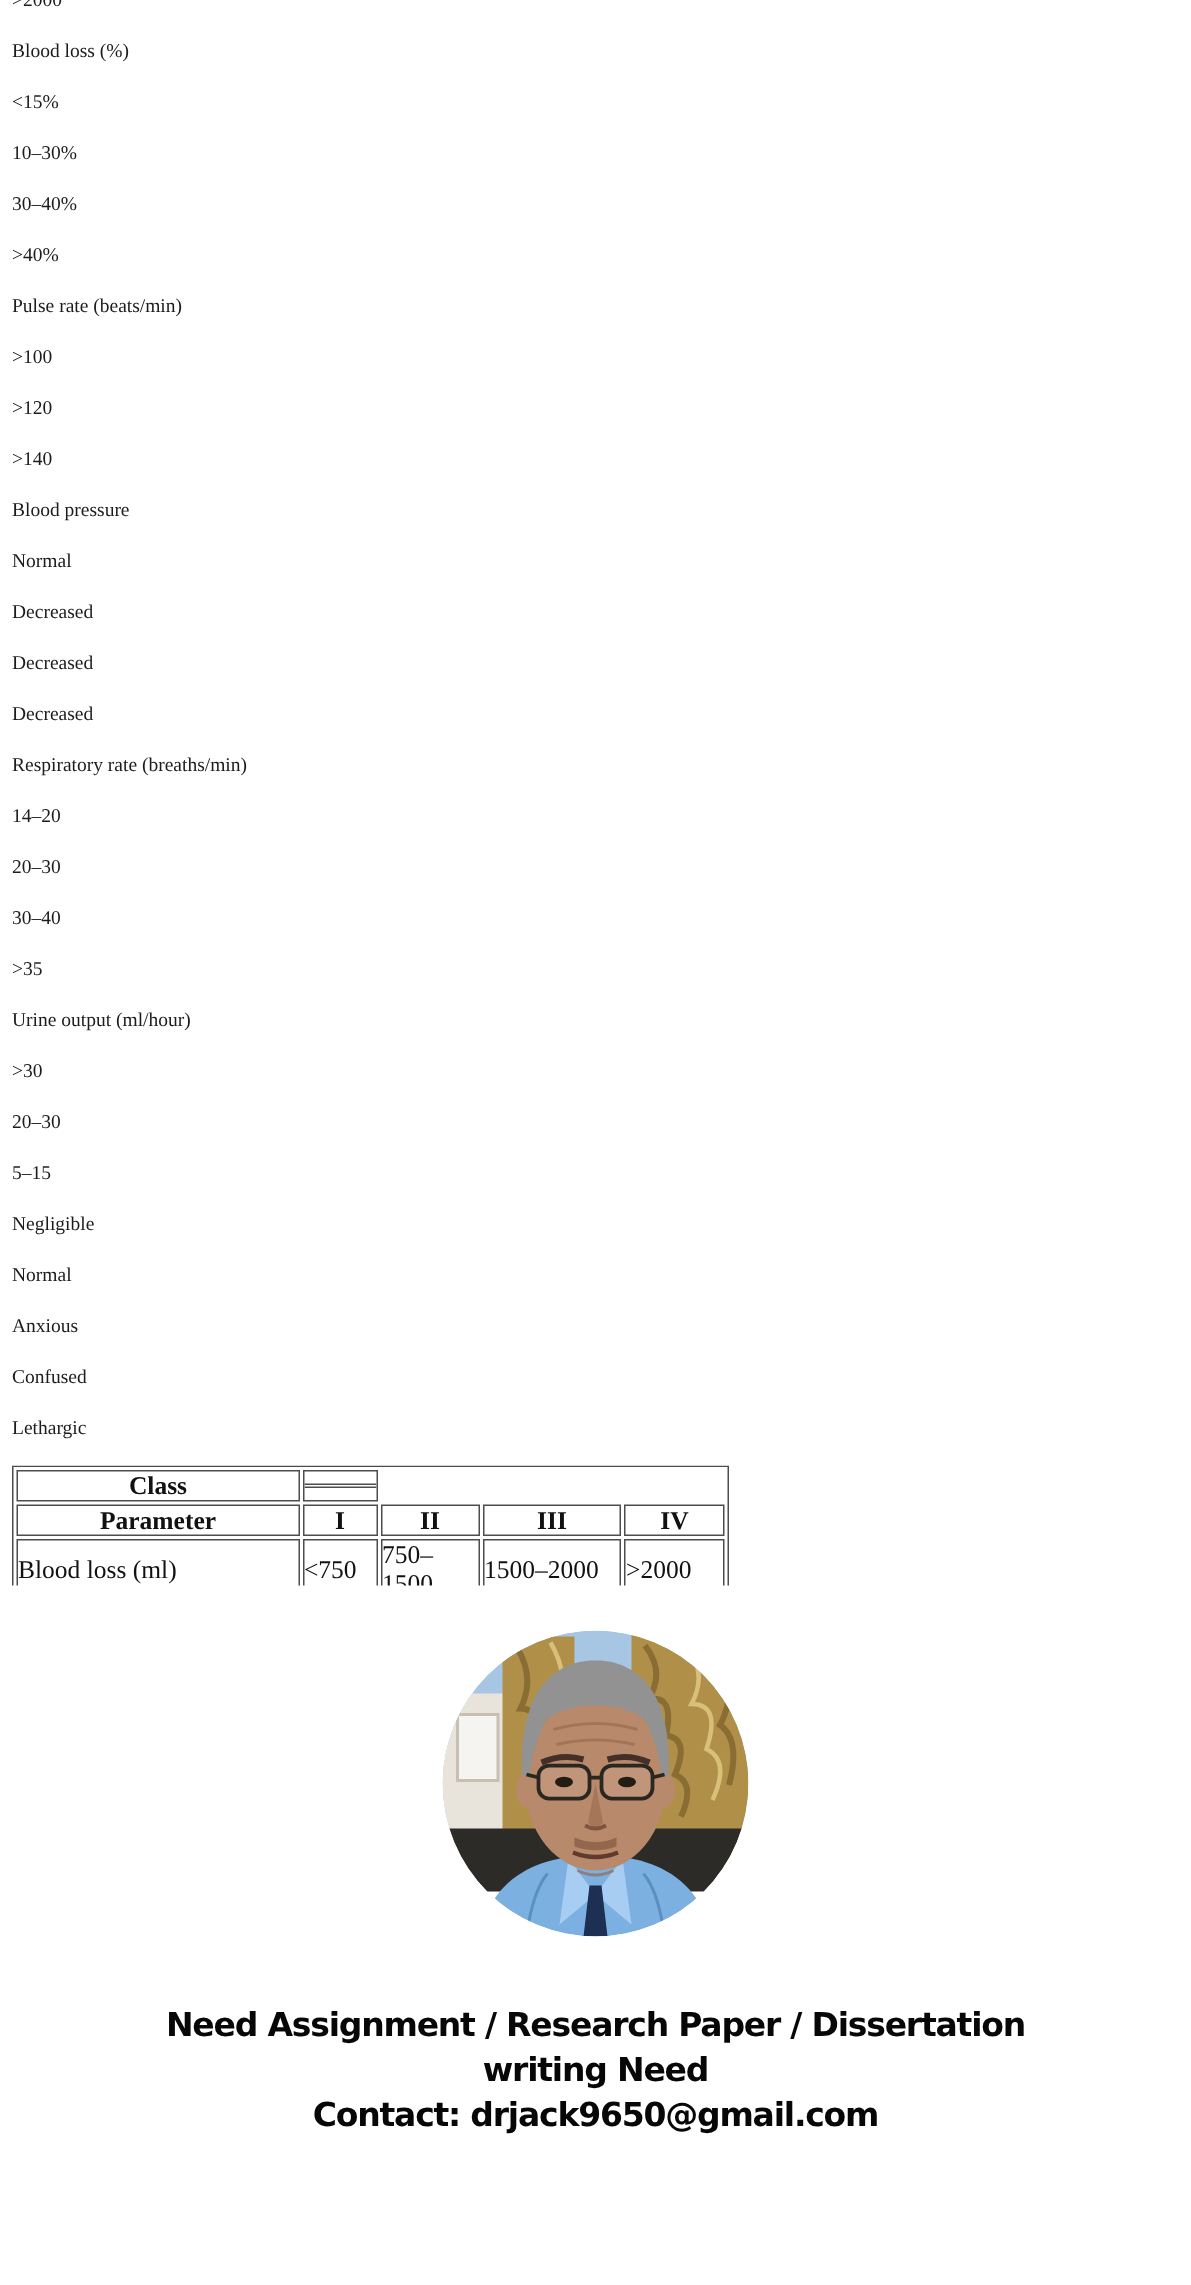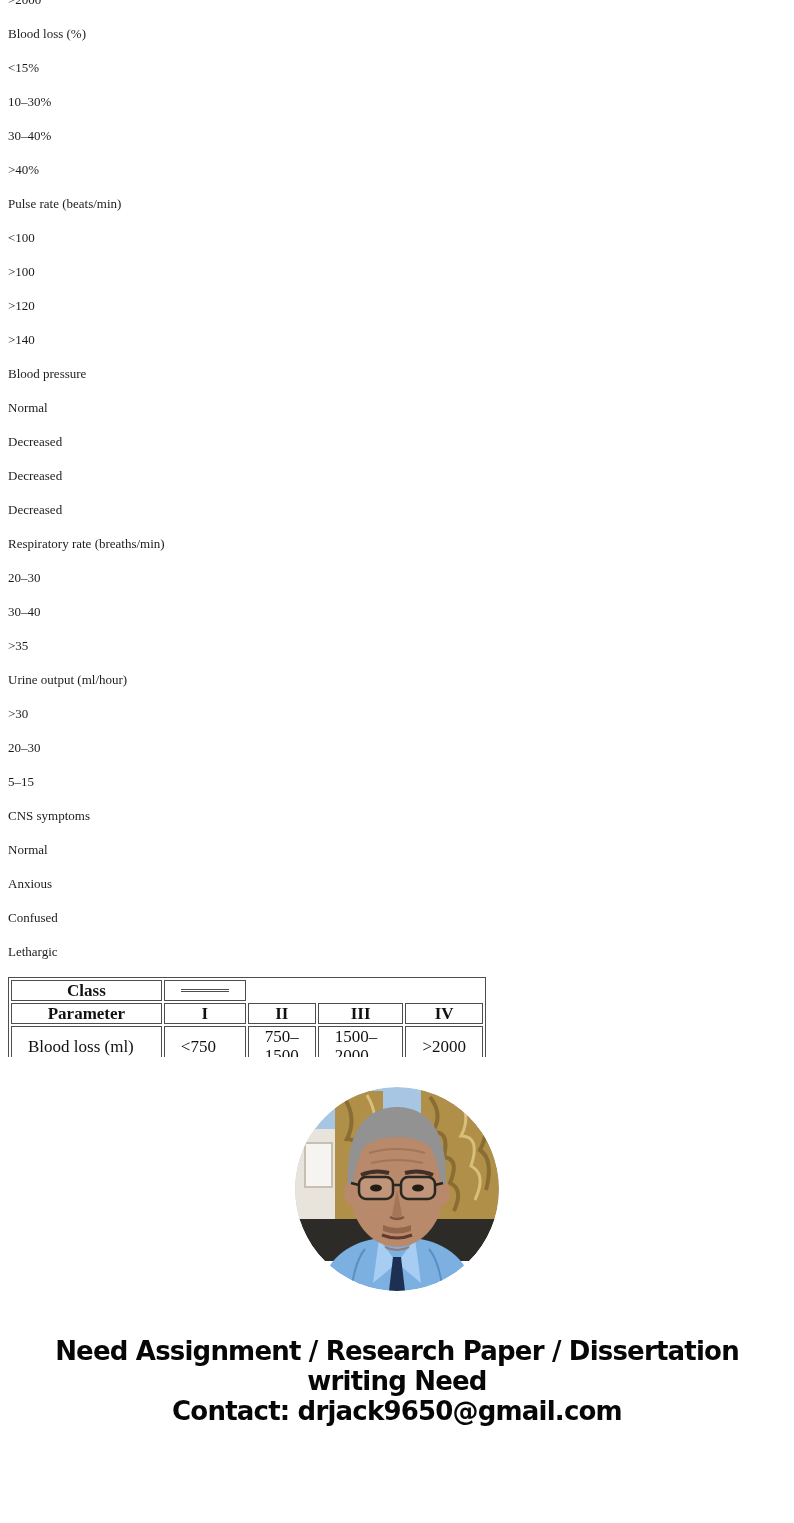--- a/index.html
+++ b/index.html
@@ -29,21 +29,21 @@
   }
   table.class-table {
     border-collapse: separate;
     border-spacing: 2px;
     border: 1px solid #4d4d4d;
     font-size: 17px;
     color: #111;
   }
   table.class-table td {
     border: 1px solid #4d4d4d;
-    padding: 0 16px;
+    padding: 0 0;
     line-height: 19px;
     vertical-align: middle;
     overflow: hidden;
   }
   td.c-param  { width: 196px; }
   td.c-1 { width: 50px; }
   td.c-2 { width: 68px; }
   td.c-3 { width: 96px; }
   td.c-4 { width: 68px; }
   td.th { font-weight: bold; text-align: center; }
@@ -66,55 +66,55 @@
     border-radius: 50%;
     overflow: hidden;
   }
   .avatar-wrap svg { display: block; }
   
   .footer-promo {
     margin-top: 45px;
     text-align: center;
     font-family: "DejaVu Sans", sans-serif;
     font-weight: bold;
-    font-size: 26px;
+    font-size: 22px;
     line-height: 30px;
     letter-spacing: -0.8px;
     color: #070707;
   }
 </style>
 </head>
 <body>
 
 <div class="doc-lines" id="doc-lines">
     <div class="doc-line">&gt;2000</div>
     <div class="doc-line">Blood loss (%)</div>
     <div class="doc-line">&lt;15%</div>
     <div class="doc-line">10–30%</div>
     <div class="doc-line">30–40%</div>
     <div class="doc-line">&gt;40%</div>
     <div class="doc-line">Pulse rate (beats/min)</div>
-    <div class="doc-line">&lt;100</div>
     <div class="doc-line">&gt;100</div>
     <div class="doc-line">&gt;120</div>
     <div class="doc-line">&gt;140</div>
     <div class="doc-line">Blood pressure</div>
     <div class="doc-line">Normal</div>
     <div class="doc-line">Decreased</div>
     <div class="doc-line">Decreased</div>
     <div class="doc-line">Decreased</div>
     <div class="doc-line">Respiratory rate (breaths/min)</div>
+    <div class="doc-line">14–20</div>
     <div class="doc-line">20–30</div>
     <div class="doc-line">30–40</div>
     <div class="doc-line">&gt;35</div>
     <div class="doc-line">Urine output (ml/hour)</div>
     <div class="doc-line">&gt;30</div>
     <div class="doc-line">20–30</div>
     <div class="doc-line">5–15</div>
-    <div class="doc-line">CNS symptoms</div>
+    <div class="doc-line">Negligible</div>
     <div class="doc-line">Normal</div>
     <div class="doc-line">Anxious</div>
     <div class="doc-line">Confused</div>
     <div class="doc-line">Lethargic</div>
   </div>
 
 <div class="table-clip">
   <table class="class-table">
     <tbody>
         <tr>

